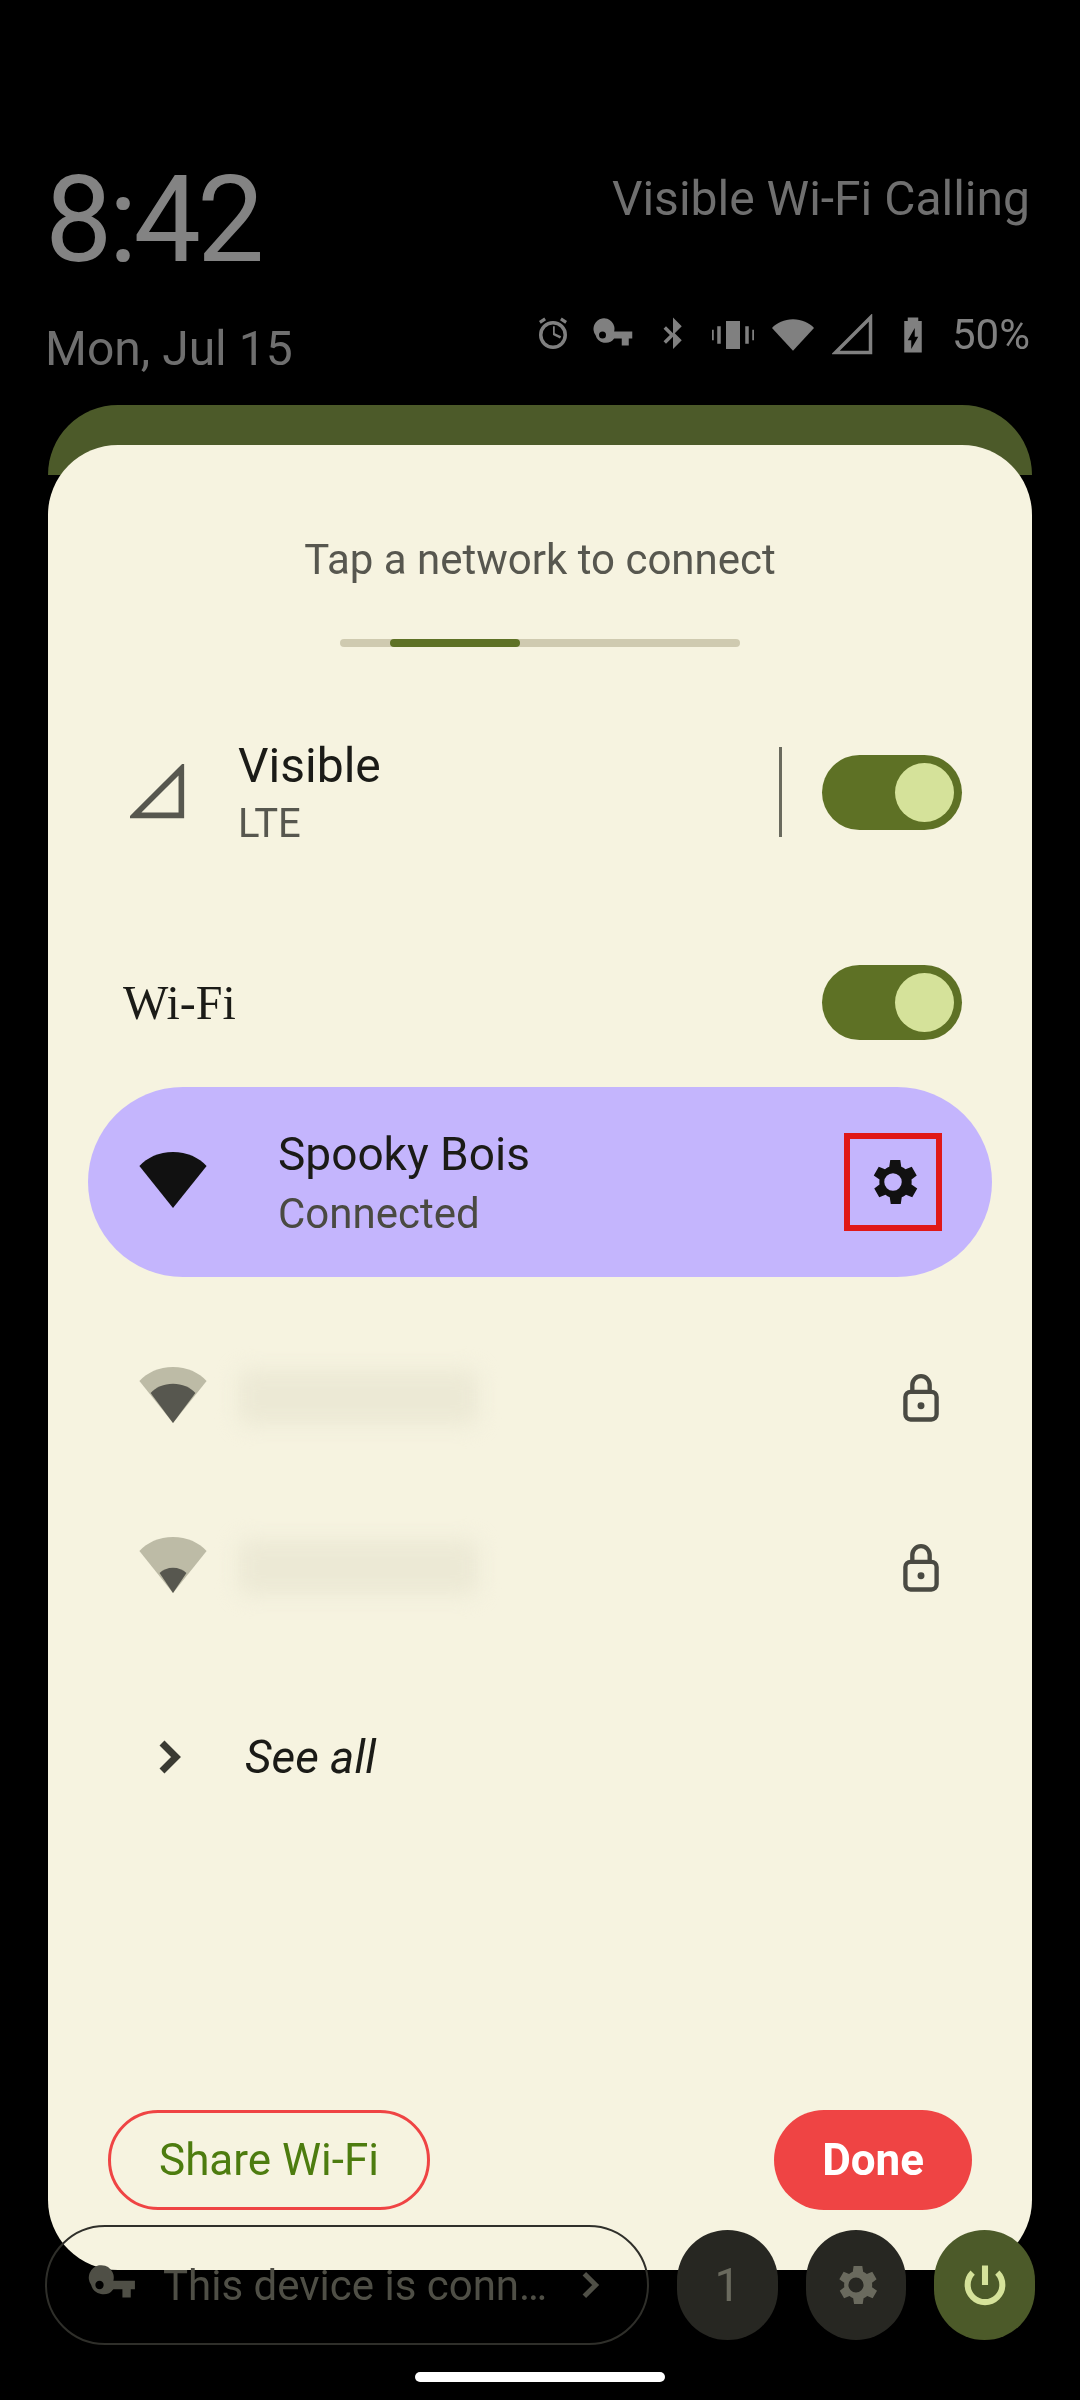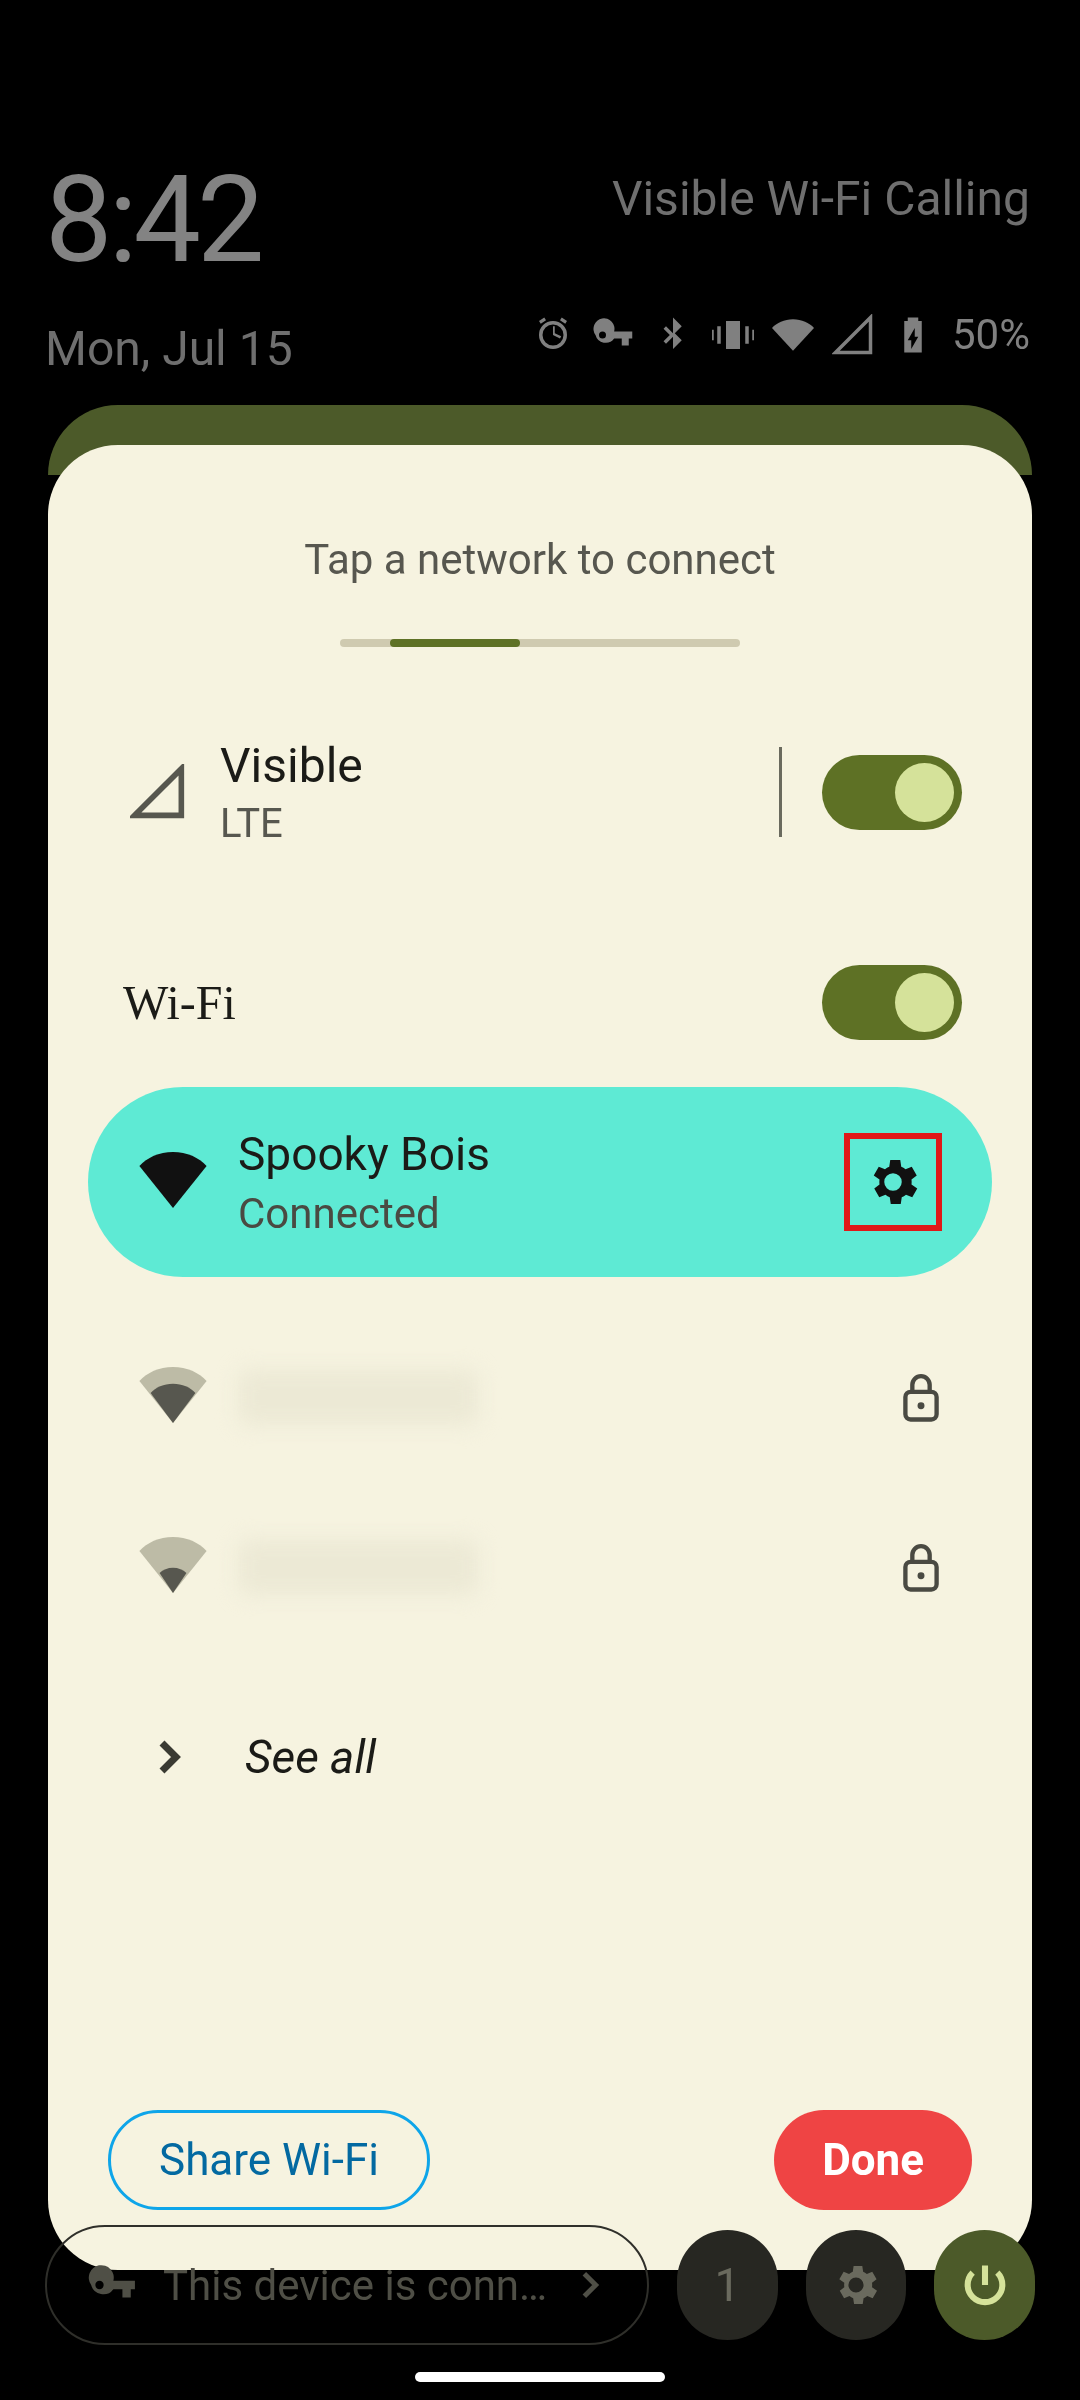--- a/index.html
+++ b/index.html
@@ -40,59 +40,59 @@
   .dialog h1 { text-align:center; font-size:64px; font-weight:400; color:#1b1b17; margin-top:20px;}
   .dialog .subtitle { text-align:center; font-size:42px; color:#57574f; margin-top:30px;}
   .progress { width:400px; height:8px; background:#cfcab0; margin:55px auto 0; position:relative; border-radius:4px;}
   .progress .bar { position:absolute; left:50px; top:0; width:130px; height:8px; background:#5e7125; border-radius:4px;}
 
   .row {
     display:flex; align-items:center; padding:0 30px;
     margin-top:80px; height:130px;
   }
   .row .icon { width:80px; display:flex; justify-content:center;}
-  .row .labels { flex:1; margin-left:22px;}
+  .row .labels { flex:1; margin-left:40px;}
   .row .labels .primary { font-size:48px; color:#1b1b17;}
   .row .labels .secondary { font-size:40px; color:#57574f; margin-top:6px;}
 
   .divider-v { width:3px; height:90px; background:#6a6a5e; margin:0 40px;}
 
   .toggle { width:140px; height:75px; border-radius:40px; position:relative;}
   .toggle.on { background:#5e7125;}
   .toggle.on::after { content:""; position:absolute; right:8px; top:8px; width:59px; height:59px; border-radius:50%; background:#d5e29a;}
 
   .wifi-header { margin-top:100px; height:90px;}
   .wifi-header .primary { font-size:48px; }
 
   .net-card {
     margin:40px 0 0 0; height:190px; border-radius:95px;
     display:flex; align-items:center; padding:0 50px;
   }
-  .net-card.active { background:#5eead4;}
+  .net-card.active { background:#c4b5fd;gap:40px;}
   .net-card .icon { width:70px;}
   .net-card .labels { flex:1; margin-left:30px;}
   .net-card .primary { font-size:46px; color:#1b1b17;}
   .net-card .secondary { font-size:42px; color:#4a4a42; margin-top:8px;}
   .gear-box { width:98px; height:98px; border:6px solid #e01818; display:flex; align-items:center; justify-content:center;}
 
   .other-net {
     margin-top:70px; height:100px; display:flex; align-items:center; padding:0 50px;
   }
   .other-net .icon { width:70px;}
   .other-net .blur { width:240px; height:55px; background:#ece9d5; border-radius:10px; filter:blur(10px); margin-left:30px;}
   .other-net .spacer { flex:1;}
   .lock { width:42px; height:52px;}
 
   .see-all { margin-top:100px; height:80px; display:flex; align-items:center; padding:0 60px;font-style:italic;}
   .see-all .chev { width:42px; height:42px;}
   .see-all .label { font-size:46px; color:#1b1b17; margin-left:55px;}
 
   .dialog-footer { margin-top:auto; display:flex; justify-content:space-between; align-items:center; padding:0 20px 10px;}
   .pill-btn { height:100px; border-radius:55px; font-size:44px; display:flex; align-items:center; justify-content:center; padding:0 48px;}
-  .pill-btn.outline { border:3px solid #0ea5e9; color:#0369a1; background:transparent;}
+  .pill-btn.outline { border:3px solid #ef4444; color:#4d7c0f; background:transparent;}
   .pill-btn.solid { background:#ef4444; color:#fff; font-weight:700;}
 
   
   .bottom-bar {
     position:absolute; left:45px; right:45px; bottom:55px; height:120px;
     display:flex; align-items:center; gap:28px;
   }
   .vpn-chip {
     flex:1; height:120px; border-radius:60px; border:2px solid #2f2f2a;
     display:flex; align-items:center; padding:0 40px; gap:26px;

